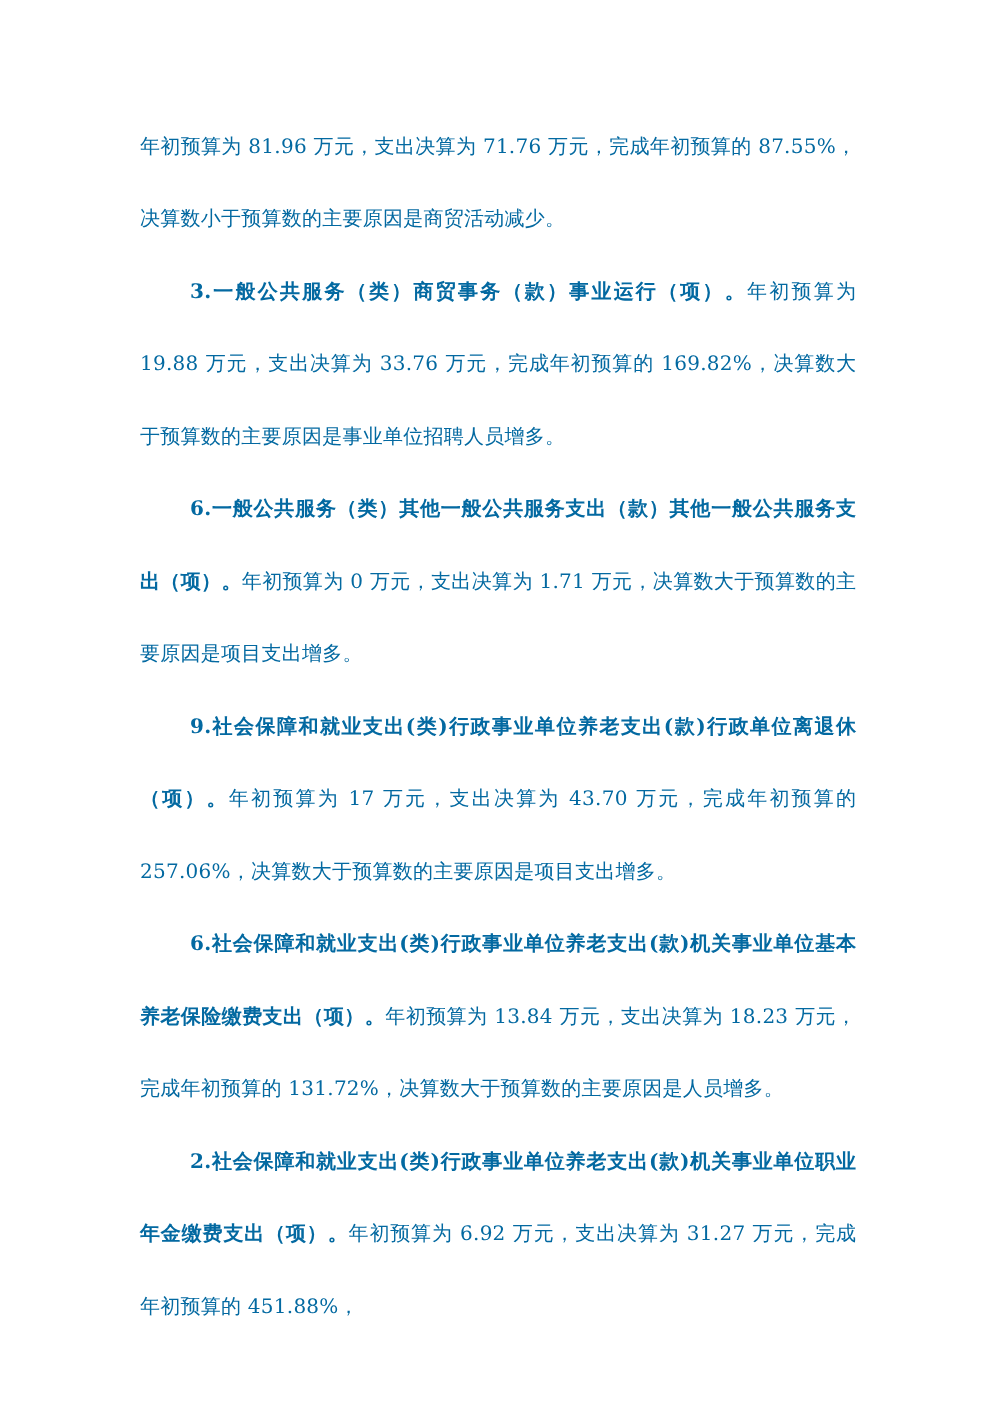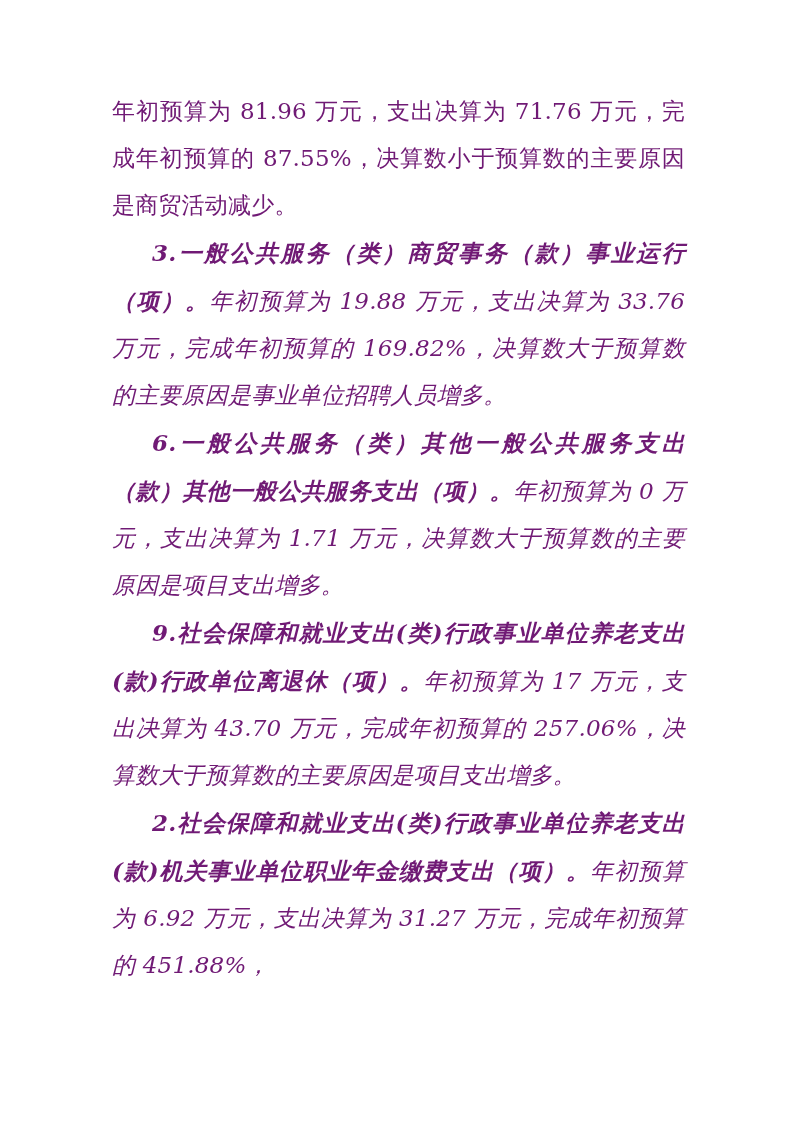--- a/index.html
+++ b/index.html
@@ -20,39 +20,39 @@
     height: 1122px;
     background: #ffffff;
     box-sizing: border-box;
     padding: 88px 108px 60px 112px;
   }
   .doc-body {
     width: 100%;
   }
   p.para {
     margin: 0 0 0 0;
-    font-size: 23px;
-    line-height: 47px;
+    font-size: 16px;
+    line-height: 58px;
     text-align: justify;
     text-justify: inter-ideograph;
     letter-spacing: 0.2px;
-    color: #701a75;
+    color: #0369a1;
   }
   p.para.indent {
     text-indent: 40px;
-    font-style: italic;
   }
   .bold {
     font-weight: bold;
   }
 </style>
 </head>
 <body>
 
 <div class="page">
   <div class="doc-body" id="doc-body">
       <p class="para"><span class="">年初预算为 81.96 万元，支出决算为 71.76 万元，完成年初预算的 87.55%，决算数小于预算数的主要原因是商贸活动减少。</span></p>
       <p class="para indent"><span class="bold">3.一般公共服务（类）商贸事务（款）事业运行（项）。</span><span class="">年初预算为 19.88 万元，支出决算为 33.76 万元，完成年初预算的 169.82%，决算数大于预算数的主要原因是事业单位招聘人员增多。</span></p>
       <p class="para indent"><span class="bold">6.一般公共服务（类）其他一般公共服务支出（款）其他一般公共服务支出（项）。</span><span class="">年初预算为 0 万元，支出决算为 1.71 万元，决算数大于预算数的主要原因是项目支出增多。</span></p>
       <p class="para indent"><span class="bold">9.社会保障和就业支出(类)行政事业单位养老支出(款)行政单位离退休（项）。</span><span class="">年初预算为 17 万元，支出决算为 43.70 万元，完成年初预算的 257.06%，决算数大于预算数的主要原因是项目支出增多。</span></p>
+      <p class="para indent"><span class="bold">6.社会保障和就业支出(类)行政事业单位养老支出(款)机关事业单位基本养老保险缴费支出（项）。</span><span class="">年初预算为 13.84 万元，支出决算为 18.23 万元，完成年初预算的 131.72%，决算数大于预算数的主要原因是人员增多。</span></p>
       <p class="para indent"><span class="bold">2.社会保障和就业支出(类)行政事业单位养老支出(款)机关事业单位职业年金缴费支出（项）。</span><span class="">年初预算为 6.92 万元，支出决算为 31.27 万元，完成年初预算的 451.88%，</span></p>
     </div>
 </div>
 
 </body></html>

